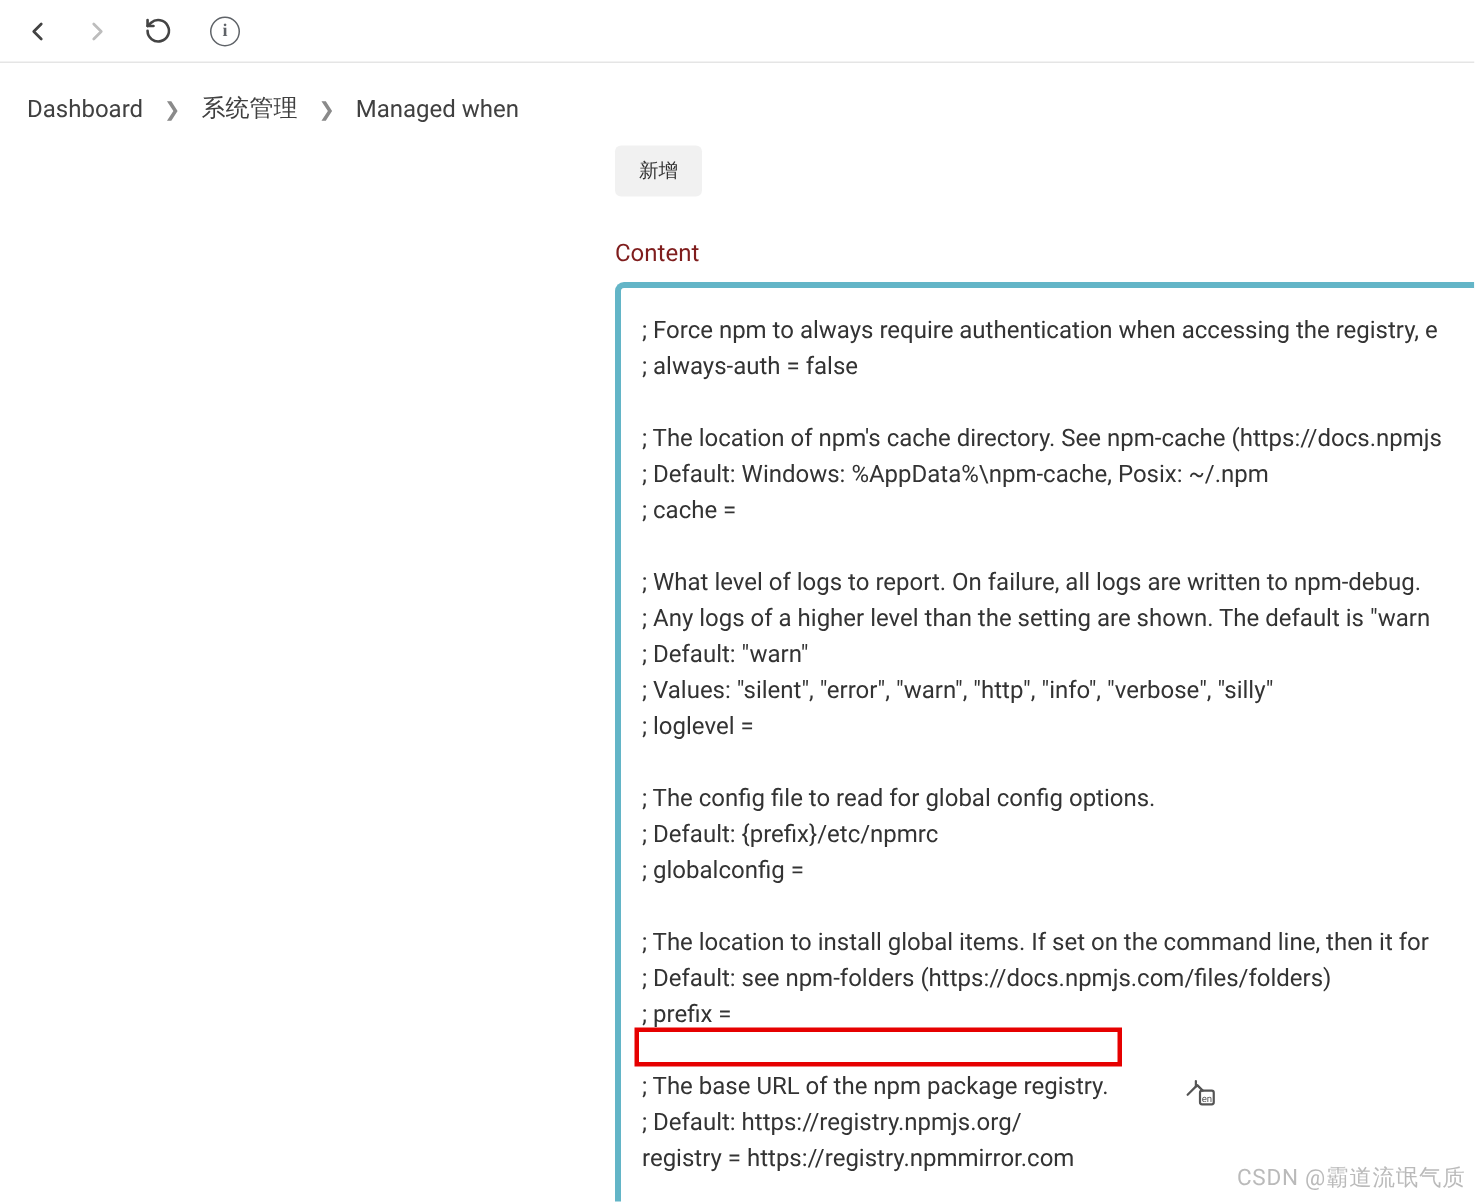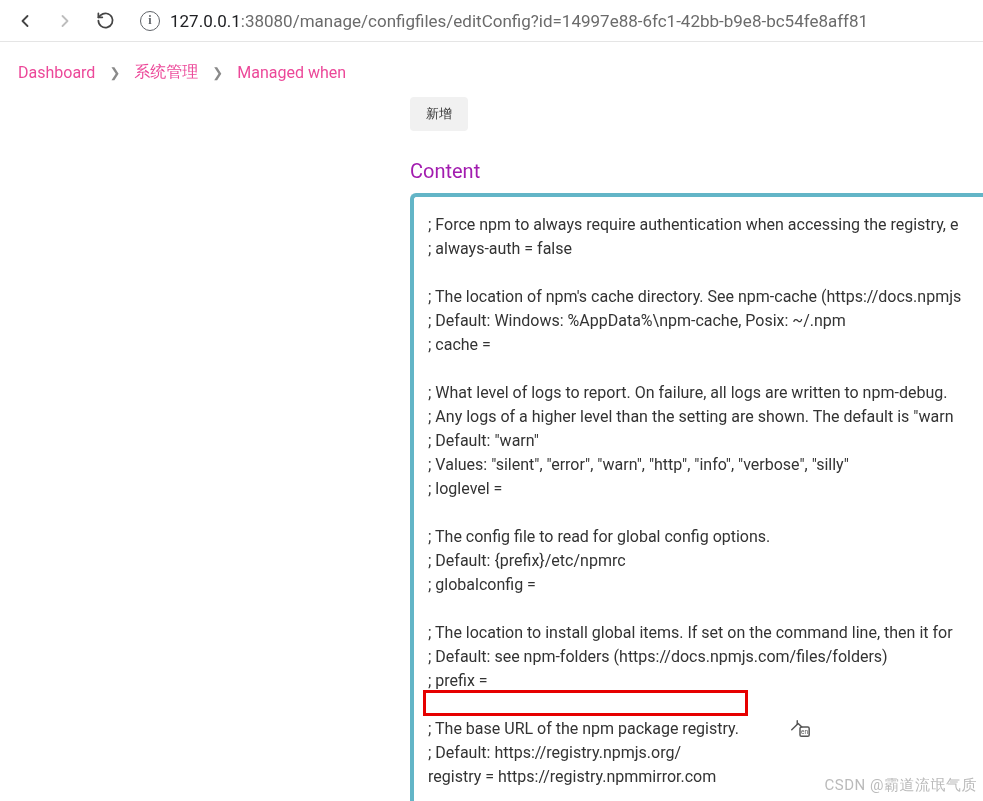--- a/index.html
+++ b/index.html
@@ -67,41 +67,41 @@
 
   
   .crumbs {
     padding: 20px 18px 14px 18px;
     font-size: 16px;
     color: #333;
     display: flex;
     align-items: center;
     gap: 14px;
   }
-  .crumbs a { color: #ec4899; text-decoration: none; cursor: pointer; }
+  .crumbs a { color: #404040; text-decoration: none; cursor: pointer; }
   .crumb-sep { color: #8a8a8a; font-size: 13px; }
 
   
   .main {
     padding-left: 410px;
     padding-right: 0;
   }
   .btn-add {
     display: inline-block;
     padding: 8px 16px;
     background: #f1f1f1;
     border-radius: 4px;
     font-size: 13px;
     color: #333;
     margin-bottom: 28px;
     cursor: pointer;
   }
   .field-label {
-    font-size: 20px;
-    color: #a21caf;
+    font-size: 16px;
+    color: #7f1d1d;
     margin-bottom: 10px;
   }
   .content-box {
     border: 4px solid #63b5c7;
     border-right: none;
     border-radius: 6px 0 0 6px;
     background: #fff;
     padding: 16px 4px 14px 14px;
     font-size: 16px;
     line-height: 1.5;
@@ -154,23 +154,20 @@
       </svg>
   </div>
   <div class="nav-btn">
     <svg width="19" height="19" viewBox="0 0 24 24" fill="none" stroke="currentColor" stroke-width="2.2" stroke-linecap="round" stroke-linejoin="round">
         <path d="M3 12a9 9 0 1 0 3-6.7L3 8"></path>
         <polyline points="3 3 3 8 8 8"></polyline>
       </svg>
   </div>
   <div class="addr-wrap">
     <span class="info-icon">i</span>
-    <span class="url-text">
-      <span class="url-host">127.0.0.1</span><span class="url-path">:38080</span><span class="url-path">/manage/configfiles/editConfig?id=14997e88-6fc1-42bb-b9e8-bc54fe8aff81</span>
-    </span>
   </div>
 </div>
 
 <div class="crumbs">
   <a>Dashboard</a>
   <span class="crumb-sep">❯</span>
   <a>系统管理</a>
   <span class="crumb-sep">❯</span>
   <a>Managed when</a>
 </div>

